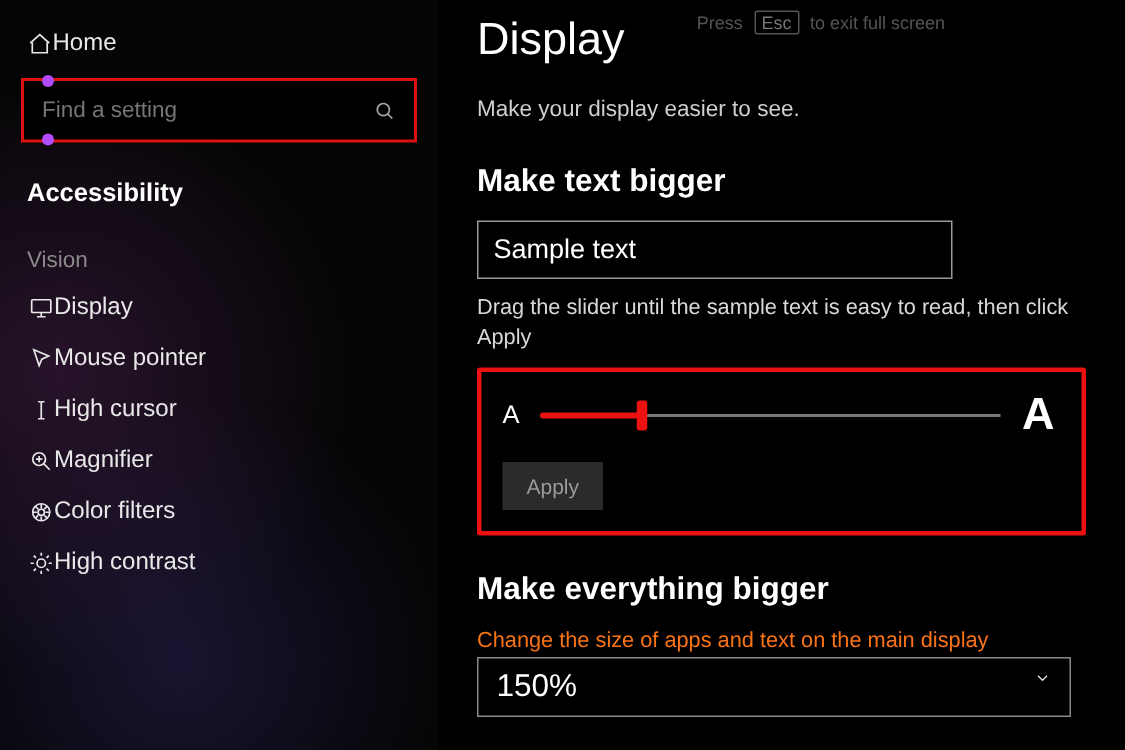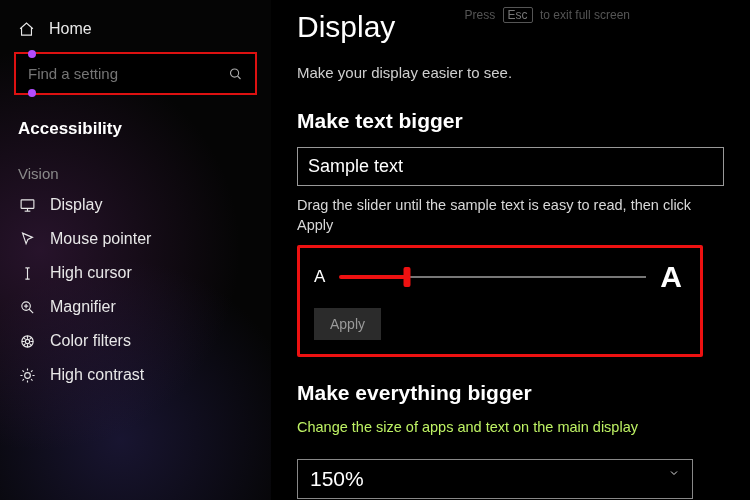--- a/index.html
+++ b/index.html
@@ -14,21 +14,20 @@
   .sidebar {
     width: 300px;
     background: radial-gradient(circle at 40px 250px, rgba(90,40,100,0.4), rgba(0,0,0,0) 200px),
                 radial-gradient(circle at 120px 440px, rgba(60,50,130,0.35), rgba(0,0,0,0) 180px),
                 #050505;
     padding: 12px 0 0 0;
   }
   .home-row, .nav-item {
     display: flex;
     align-items: center;
-    gap: 14px;
     padding: 8px 18px;
     color: #e8e8e8;
     font-size: 16px;
     cursor: pointer;
   }
   .home-row { margin-bottom: 6px; }
   .search-wrap {
     margin: 4px 14px 18px 14px;
     position: relative;
     border: 2px solid #d11;
@@ -77,41 +76,41 @@
   .exit-hint {
     position:absolute; top:8px; right:120px;
     color:#555; font-size:12px;
   }
   .exit-hint .key{border:1px solid #555;padding:0 4px;border-radius:2px;margin:0 4px;color:#777;}
   h1 { font-weight: 400; font-size: 30px; margin-bottom: 20px; }
   .sub { color:#cfcfcf; font-size:15px; margin-bottom: 28px; }
   h2 { font-weight: 700; font-size: 21px; margin-bottom: 14px; }
   .sample-box {
     border:1px solid #999; padding:8px 10px; font-size:18px; color:#fff;
-    width: 427px; margin-bottom: 10px;
+    width: 317px; margin-bottom: 10px;
   }
   .instr { color:#d8d8d8; font-size:14.5px; line-height:1.35; width:400px; margin-bottom:10px; }
   .red-box {
     border:3px solid #e11; width:406px; padding:12px 18px 14px 14px;
     border-radius:2px;
   }
   .slider-row{display:flex;align-items:center;gap:14px;margin-bottom:14px;}
   .a-small{font-size:17px;color:#fff;}
   .a-big{font-size:30px;font-weight:600;color:#fff;}
   .slider{flex:1;position:relative;height:14px;display:flex;align-items:center;}
   .track-fill{height:4px;background:#e11;width:22%;border-radius:2px;}
   .track-rest{height:2px;background:#777;flex:1;}
   .thumb{position:absolute;left:22%;top:50%;transform:translate(-50%,-50%);
     width:7px;height:20px;background:#e11;border-radius:2px;}
   .apply-btn{
     background:#2b2b2b;color:#9a9a9a;border:none;padding:8px 16px;font-size:14px;
     cursor:pointer;
   }
   .section2{margin-top:24px;}
-  .desc2{color:#bef264;font-size:14.5px;margin-bottom:24px;}
+  .desc2{color:#f97316;font-size:14.5px;margin-bottom:3px;}
   .dropdown{
     width:396px;border:1px solid #888;background:#000;color:#fff;
     padding:7px 12px;font-size:21px;display:flex;align-items:flex-start;justify-content:space-between;
     cursor:pointer;
   }
   svg{display:block;}
 </style>
 </head>
 <body>
 

